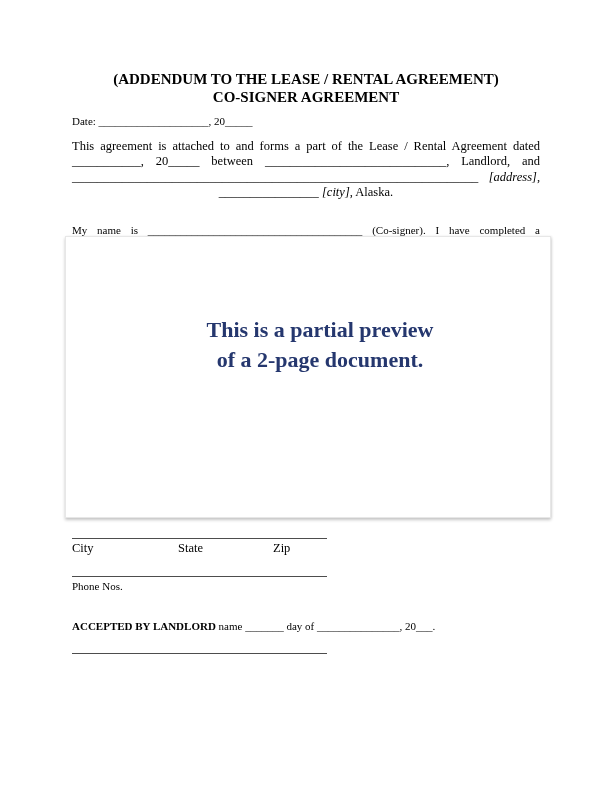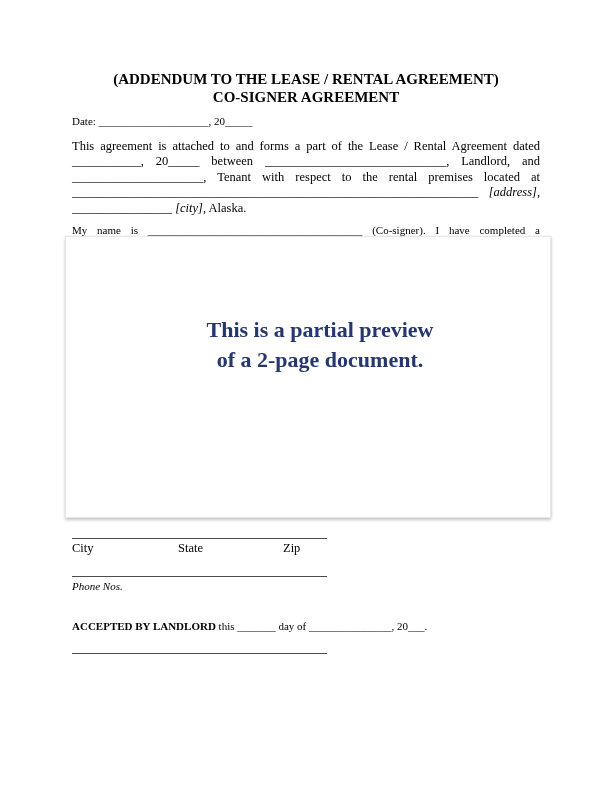--- a/index.html
+++ b/index.html
@@ -27,21 +27,21 @@
     font-size: 11px;
     line-height: 15.5px;
   }
   .para-block {
     position: absolute;
     top: 138.5px; left: 72px; width: 468px;
     font-size: 12.5px;
     line-height: 15.5px;
   }
   .jline { text-align: justify; text-align-last: justify; }
-  .pline { text-align: left; }
+  .pline { text-align: center; }
   .italic { font-style: italic; }
   .bold { font-weight: bold; }
   .preview-box {
     position: absolute;
     top: 236px; left: 65px;
     width: 486px; height: 282px;
     background: #ffffff;
     border: 1px solid #e7e7e7;
     box-sizing: border-box;
     box-shadow: 0 2px 3px rgba(0,0,0,0.22), 1px 0 2px rgba(0,0,0,0.06);
@@ -64,38 +64,37 @@
   }
   .label-row {
     position: absolute;
     left: 0; width: 612px;
     font-size: 12.5px;
     line-height: 15.5px;
   }
   .label-row .pos { position: absolute; top: 0; text-align: center; }
   .pos-city  { left: 72px; }
   .pos-state { left: 178px; }
-  .pos-zip   { left: 283px; }
+  .pos-zip   { left: 273px; }
 </style>
 </head>
 <body>
 
 <div class="page">
 
   <div class="title-block">
     <div>(ADDENDUM TO THE LEASE / RENTAL AGREEMENT)</div>
     <div>CO-SIGNER AGREEMENT</div>
   </div>
 
   <div class="doc-line" style="top:114px;">Date: ____________________, 20_____</div>
 
   <div class="para-block" style="left:72px; top:138.5px;">
     <div class="jline">This agreement is attached to and forms a part of the Lease / Rental Agreement dated</div>
     <div class="jline">___________, 20_____ between _____________________________, Landlord, and</div>
-    <div class="jline">_____________________, Tenant with respect to the rental premises located at</div>
     <div class="jline"><span>_________________________________________________________________</span> <span class="italic">[address]</span><span>,</span></div>
     <div class="pline"><span>________________</span> <span class="italic">[city]</span><span>, Alaska.</span></div>
   </div>
 
   <div class="doc-line jline" style="top:223px;">My name is _______________________________________ (Co-signer). I have completed a</div>
 
   <div class="preview-box" style="background: rgb(255, 255, 255);">
     <div class="preview-text" style="color: rgb(37, 55, 110);">
       <div>This is a partial preview</div>
       <div>of a 2-page document.</div>
@@ -105,20 +104,20 @@
   <div class="rule" style="top:538px;"></div>
 
   <div class="label-row" style="top:541px;">
     <span class="pos pos-city">City</span>
     <span class="pos pos-state">State</span>
     <span class="pos pos-zip">Zip</span>
   </div>
 
   <div class="rule" style="top:576px;"></div>
 
-  <div class="doc-line" style="top:579px;font-style:italic;">Phone Nos.</div>
+  <div class="doc-line" style="top:579px;">Phone Nos.</div>
 
-  <div class="doc-line" style="top:619px;"><span class="bold">ACCEPTED BY LANDLORD</span><span> this _______ day of _______________, 20___.</span></div>
+  <div class="doc-line" style="top:619px;"><span class="bold">ACCEPTED BY LANDLORD</span><span> name _______ day of _______________, 20___.</span></div>
 
   <div class="rule" style="top:653px;"></div>
 
 
 </div>
 
 </body></html>

